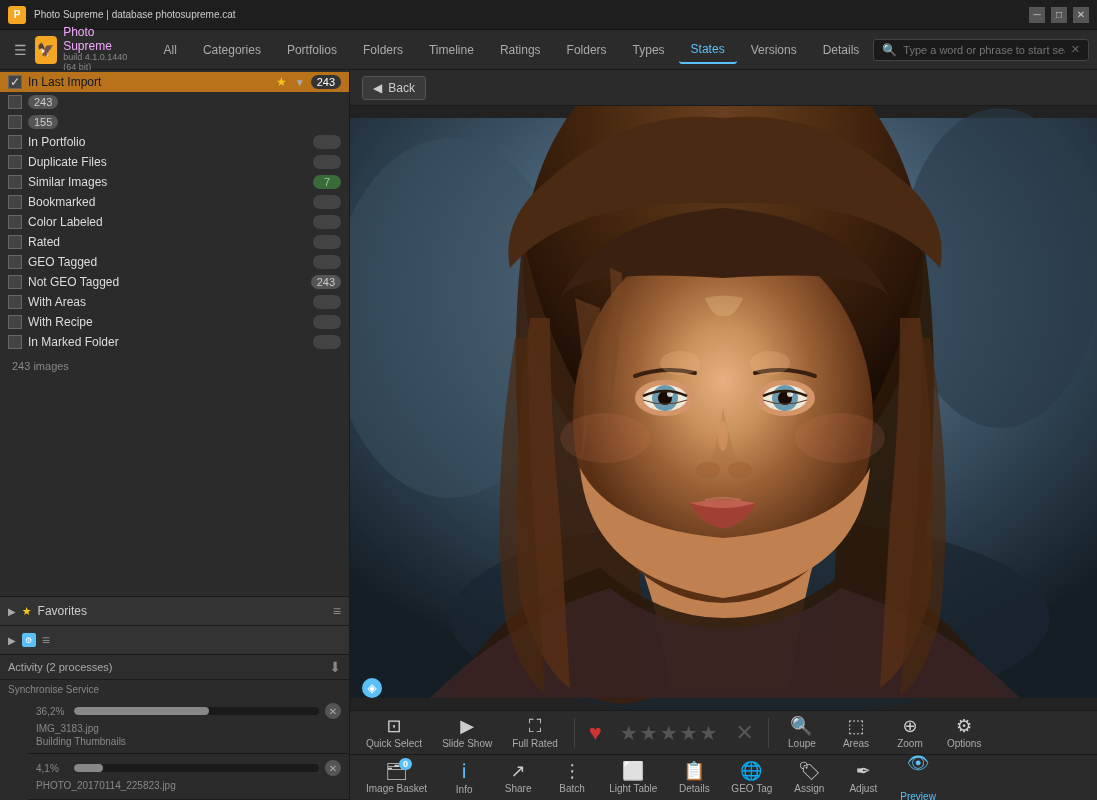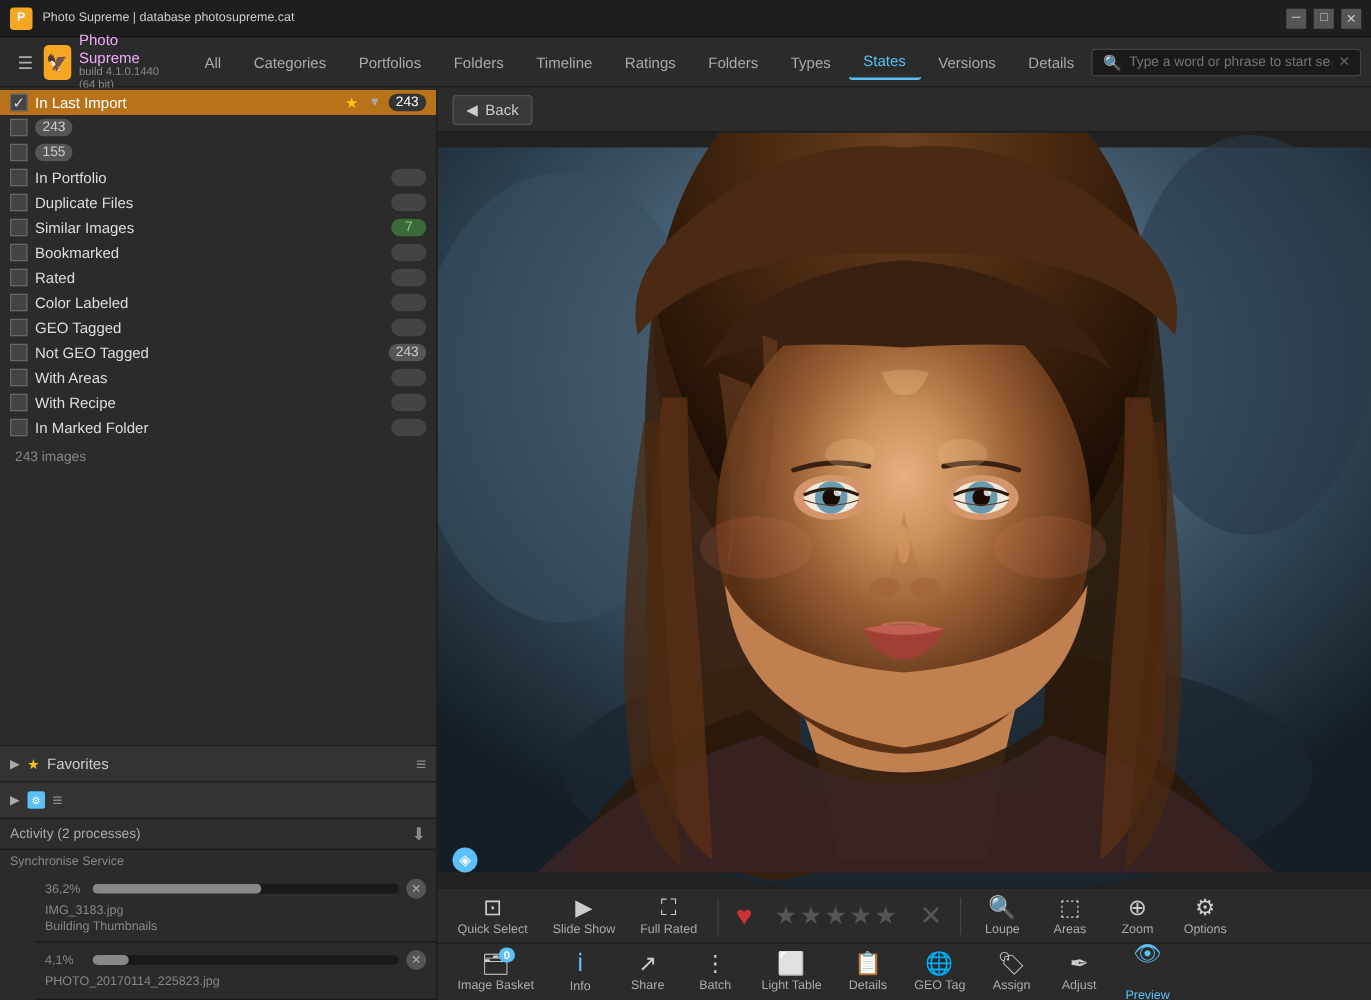--- a/index.html
+++ b/index.html
@@ -119,21 +119,21 @@
     }
     .sidebar-item.active { background: #b8731a; }
     .sidebar-item .check-icon {
       width: 14px; height: 14px;
       border: 1px solid #666;
       background: #444;
       flex-shrink: 0;
       display: flex; align-items: center; justify-content: center;
     }
     .sidebar-item .item-label { flex: 1; font-size: 12px; }
-    .sidebar-item.active .item-label { color: #ffffff; }
+    .sidebar-item.active .item-label { color: #0f172a; }
     .sidebar-item .item-star { color: #f5c518; font-size: 12px; margin-left: 2px; }
     .sidebar-item .item-count {
       background: #555;
       border-radius: 10px;
       padding: 1px 6px;
       font-size: 11px;
       color: #ccc;
       min-width: 28px;
       text-align: center;
     }
@@ -452,27 +452,27 @@
       </div>
 
       <div class="sidebar-item">
         <div class="check-icon"></div>
         <span class="item-label">Bookmarked</span>
         <span class="count-badge-zero"></span>
       </div>
 
       <div class="sidebar-item">
         <div class="check-icon"></div>
+        <span class="item-label">Color Labeled</span>
+        <span class="count-badge-zero"></span>
+      </div>
+
+      <div class="sidebar-item">
+        <div class="check-icon"></div>
         <span class="item-label">Rated</span>
-        <span class="count-badge-zero"></span>
-      </div>
-
-      <div class="sidebar-item">
-        <div class="check-icon"></div>
-        <span class="item-label">Color Labeled</span>
         <span class="count-badge-zero"></span>
       </div>
 
 
       <div class="sidebar-item">
         <div class="check-icon"></div>
         <span class="item-label">GEO Tagged</span>
         <span class="count-badge-zero"></span>
       </div>
 

